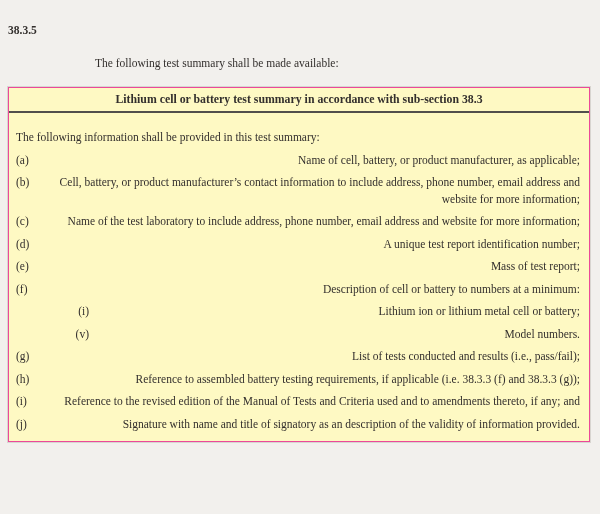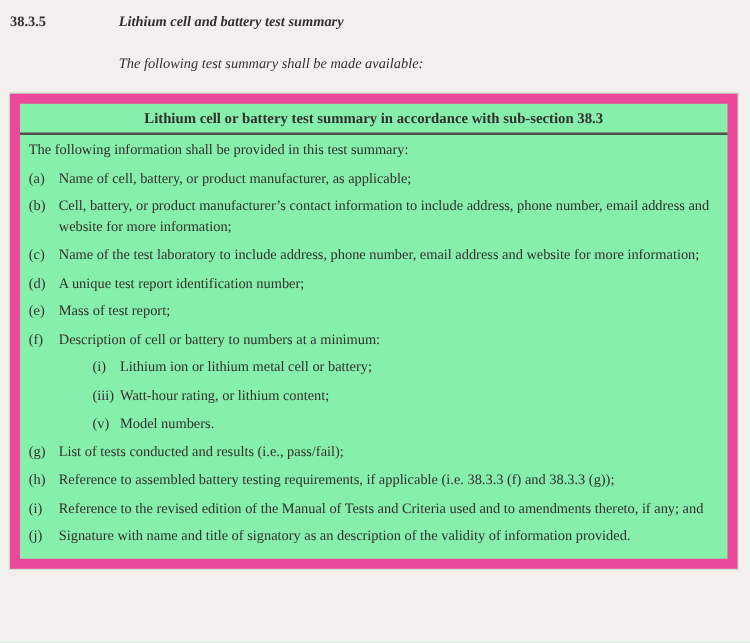--- a/index.html
+++ b/index.html
@@ -6,76 +6,77 @@
     margin: 0;
     padding: 0;
     width: 600px;
     height: 514px;
     background: #f2f0ed;
     font-family: "Liberation Serif", "DejaVu Serif", serif;
     color: #332f2d;
     overflow: hidden;
   }
   .doc {
-    padding: 8px 10px 0 8px;
+    padding: 20px 10px 0 8px;
     font-size: 11.5px;
     line-height: 16px;
   }
   .heading-row {
     display: flex;
     margin-top: 2px;
   }
   .section-number {
     width: 87px;
     flex: none;
     font-weight: bold;
   }
   .section-title {
     font-weight: bold;
     font-style: italic;
   }
   .intro {
     margin: 17px 0 0 87px;
-    font-style: italic;
   }
   .summary-box {
     margin-top: 16px;
-    border: 8px solid #ec4899;
-    background: #86efac;
+    border: 1px solid #ec4899;
+    background: #fef9c3;
     box-shadow: 0 0 0 1px #d8d5d0;
   }
   .box-header {
     text-align: center;
     font-weight: bold;
     font-size: 11.8px;
     line-height: 15px;
     padding: 4px 6px 4px 6px;
     border-bottom: 2px solid #514f4c;
   }
   .box-body {
     padding: 4px 7px 7px 7px;
     line-height: 16.5px;
   }
   .lead {
     margin-bottom: 6px;
+    margin-top: 12px;
   }
   .row {
     display: flex;
     margin-bottom: 6px;
   }
   .row:last-child {
     margin-bottom: 2px;
   }
   .row .lbl {
     flex: none;
     width: 24px;
   }
   .row .txt {
     flex: 1;
     padding-right: 2px;
+    text-align: right;
   }
   .subrows {
     margin: 6px 0 0 27px;
   }
   .subrow {
     display: flex;
     margin-bottom: 6px;
   }
   .subrow:last-child {
     margin-bottom: 0;
@@ -88,21 +89,20 @@
     flex: 1;
   }
 </style>
 </head>
 <body>
 
 <div class="doc">
 
   <div class="heading-row">
     <span class="section-number">38.3.5</span>
-    <span class="section-title">Lithium cell and battery test summary</span>
   </div>
 
   <div class="intro">The following test summary shall be made available:</div>
 
   <div class="summary-box">
 
     <div class="box-header">
       <div>Lithium cell or battery test summary in accordance with sub-section 38.3</div>
     </div>
 
@@ -138,24 +138,20 @@
       <div class="row">
         <span class="lbl">(f)</span>
         <span class="txt">
           <span>Description of cell or battery to numbers at a minimum:</span>
           <span class="subrows" style="display:block;">
             <span class="subrow">
               <span class="slbl">(i)</span>
               <span class="stxt">Lithium ion or lithium metal cell or battery;</span>
             </span>
             <span class="subrow">
-              <span class="slbl">(iii)</span>
-              <span class="stxt">Watt-hour rating, or lithium content;</span>
-            </span>
-            <span class="subrow">
               <span class="slbl">(v)</span>
               <span class="stxt">Model numbers.</span>
             </span>
           </span>
         </span>
       </div>
 
       <div class="row">
         <span class="lbl">(g)</span>
         <span class="txt">List of tests conducted and results (i.e., pass/fail);</span>

